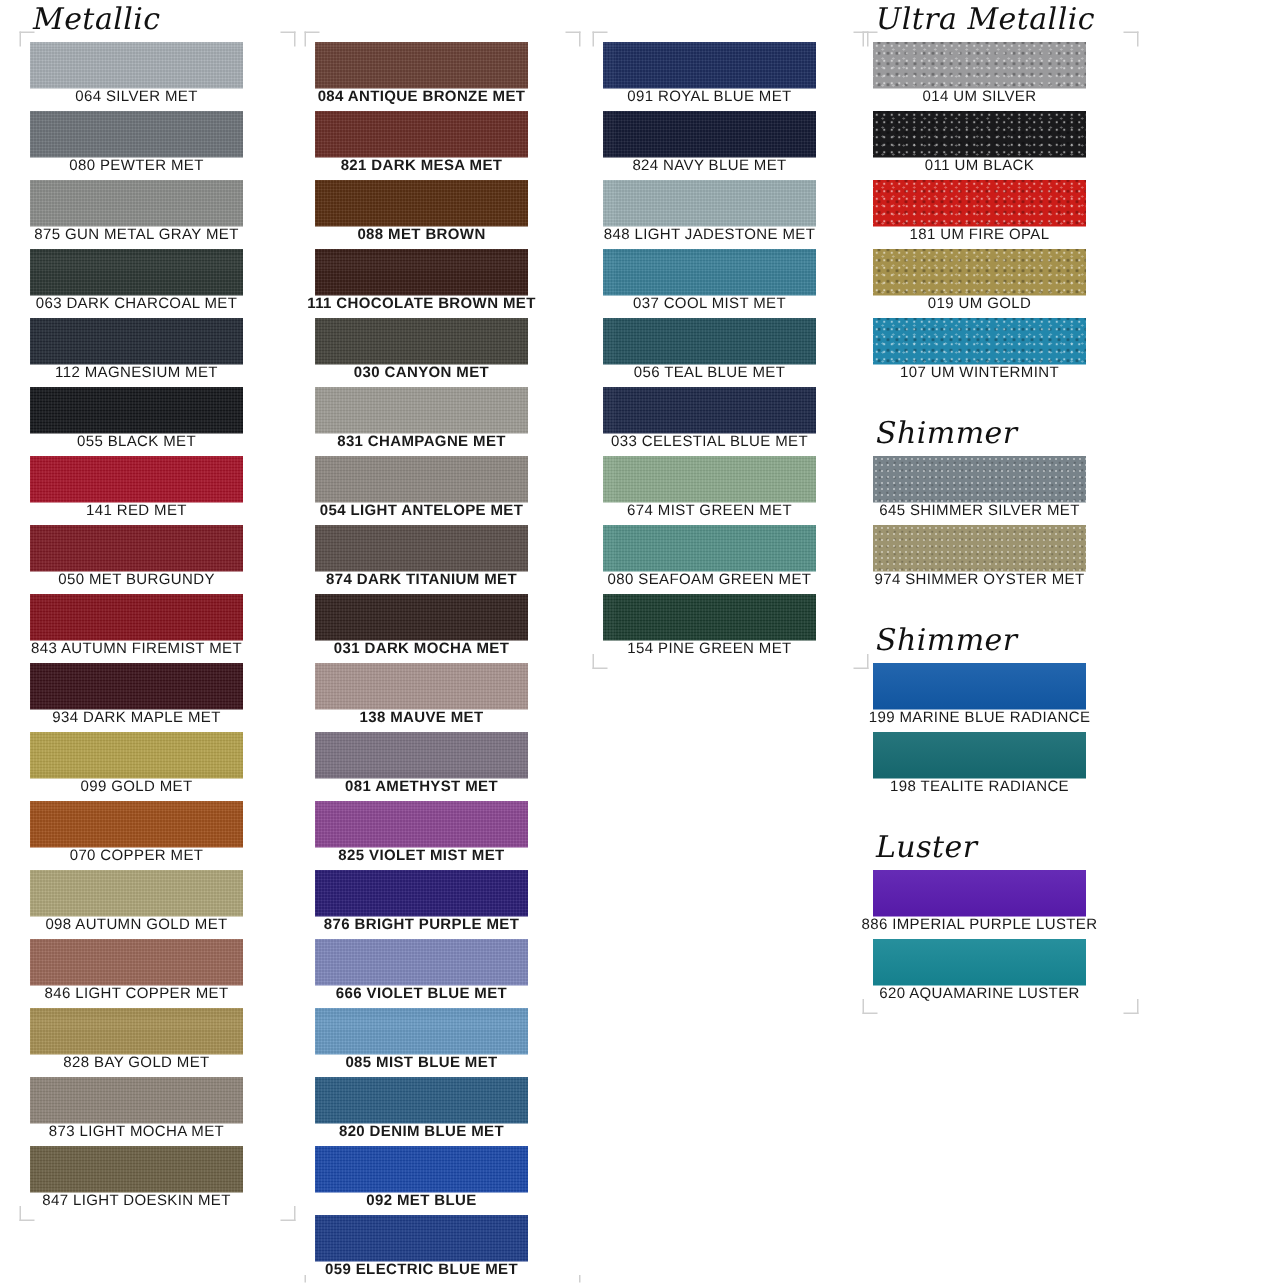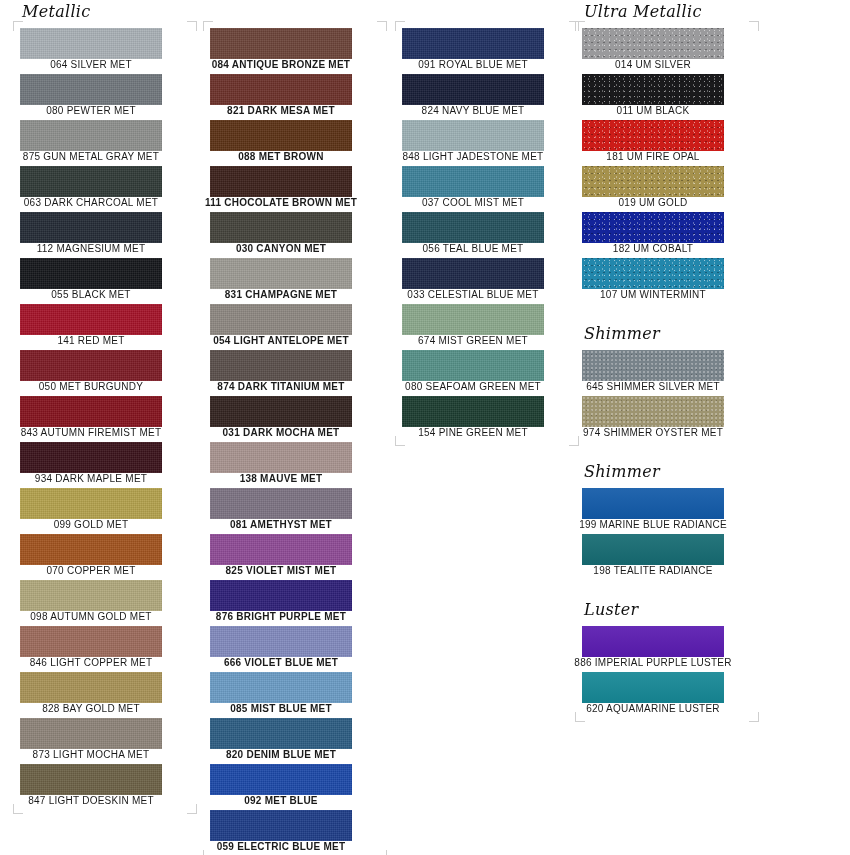--- a/index.html
+++ b/index.html
@@ -28,21 +28,21 @@
   }
   #col-1 { left: 20px; }
   #col-2 { left: 210px; font-weight: bold; }
   #col-3 { left: 402px; }
   #col-4 { left: 582px; }
 
   .section-heading {
     font-family: "DejaVu Serif", "Liberation Serif", serif;
     font-style: italic;
     font-weight: 400;
-    font-size: 16px;
+    font-size: 20px;
     letter-spacing: 0.3px;
     color: #111;
     margin: 0 0 4px 2px;
     height: 24px;
     line-height: 24px;
     white-space: nowrap;
   }
   .section {
     position: relative;
   }
@@ -358,24 +358,20 @@
           </div>
           <div class="swatch-item">
             <div class="swatch-chip tex-ultra" style="background-color: rgb(204, 28, 24);"></div>
             <div class="swatch-label">181 UM FIRE OPAL</div>
           </div>
           <div class="swatch-item">
             <div class="swatch-chip tex-ultra" style="background-color: rgb(165, 145, 76);"></div>
             <div class="swatch-label">019 UM GOLD</div>
           </div>
           <div class="swatch-item">
-            <div class="swatch-chip tex-ultra" style="background-color: rgb(19, 36, 154);"></div>
-            <div class="swatch-label">182 UM COBALT</div>
-          </div>
-          <div class="swatch-item">
             <div class="swatch-chip tex-ultra" style="background-color: rgb(34, 135, 172);"></div>
             <div class="swatch-label">107 UM WINTERMINT</div>
           </div>
         </div>
     </div>
 
     <div class="section-gap"></div>
     <div class="section-heading">Shimmer</div>
     <div class="section">
       <div class="swatch-list" id="list-shimmer">

